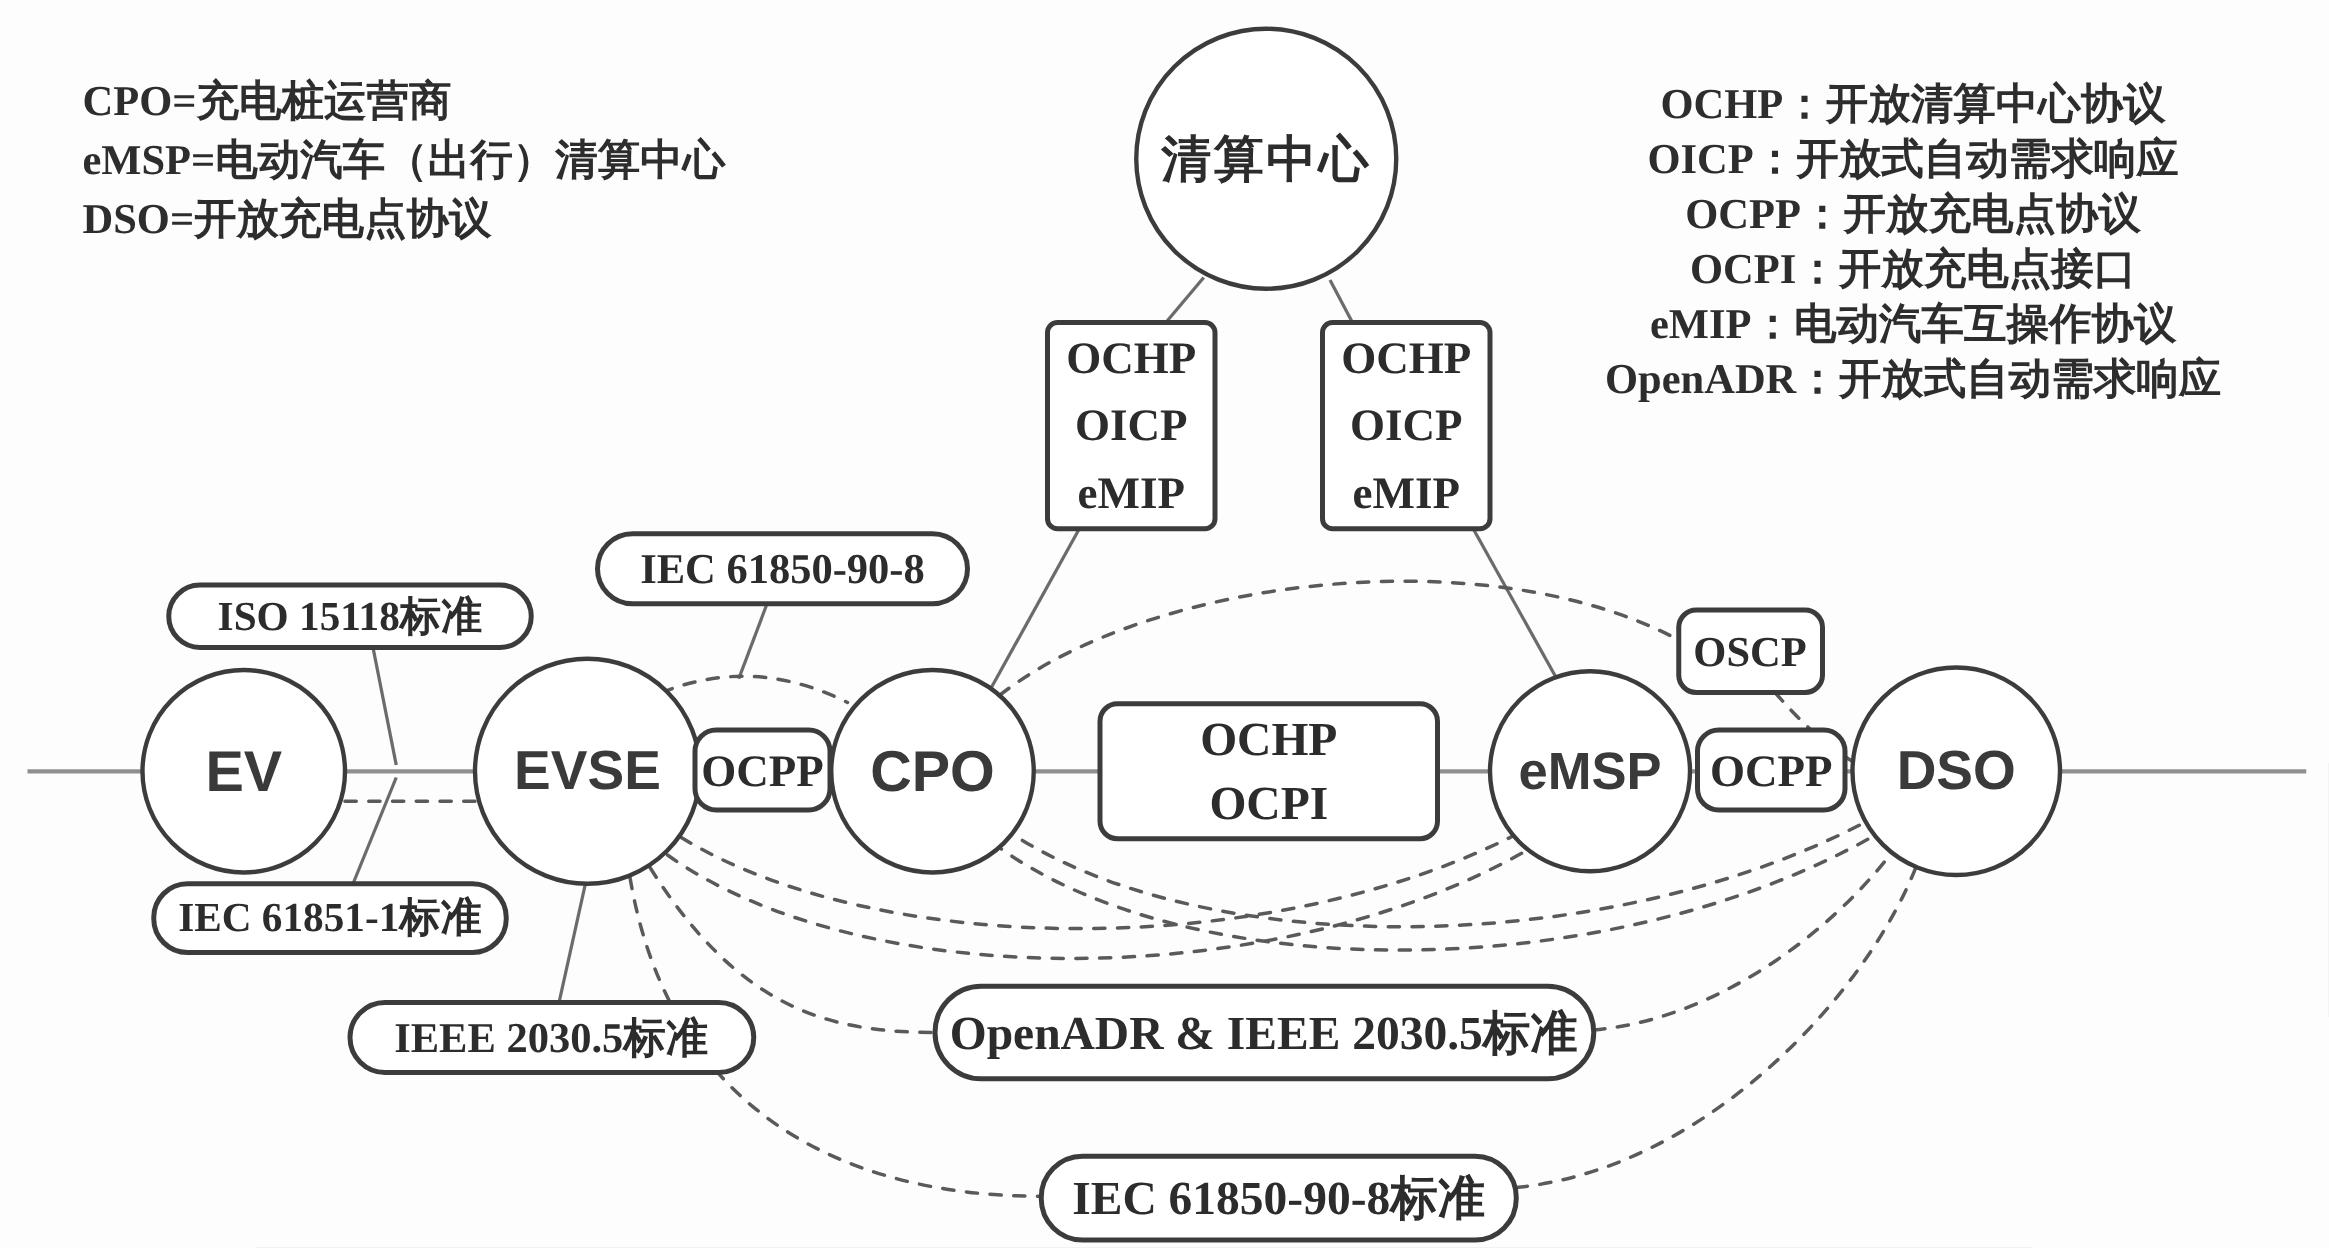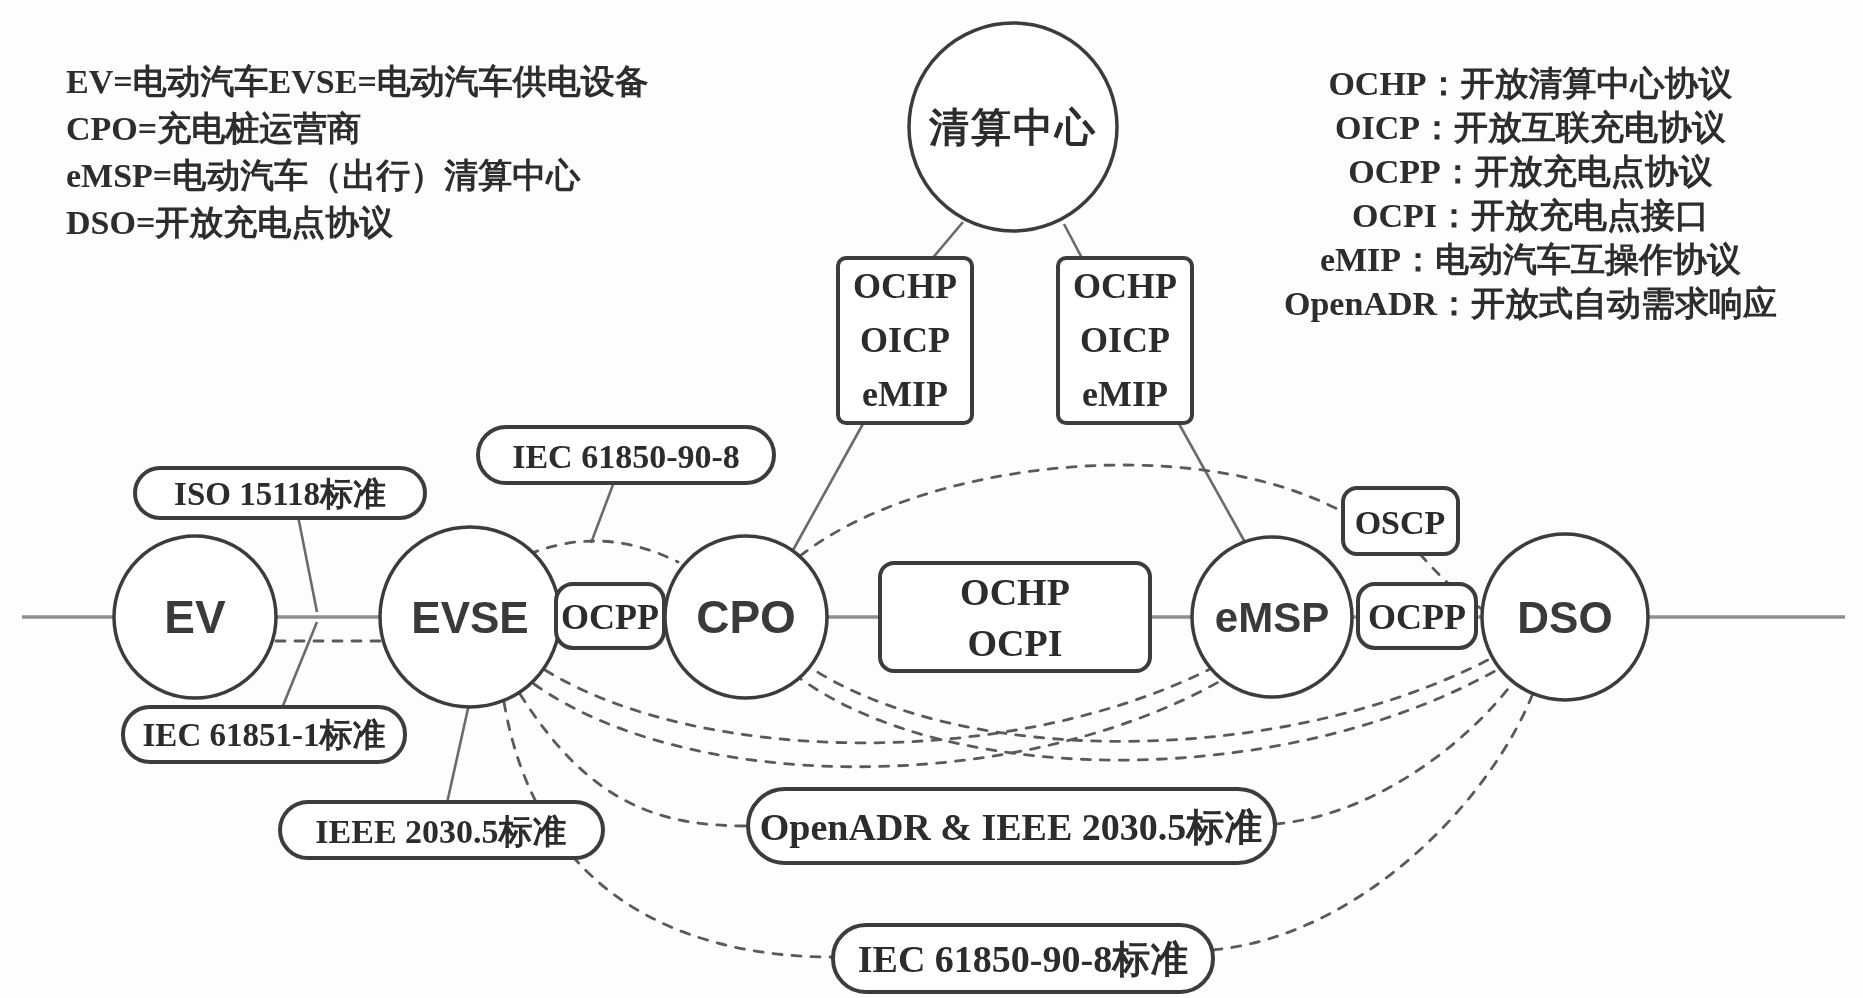--- a/index.html
+++ b/index.html
@@ -37,29 +37,28 @@
   .solid-edge { stroke: #6b6b6b; stroke-width: 2.6; fill: none; }
   .main-line { stroke: #8f8f8f; stroke-width: 3.4; fill: none; }
   .dashed-edge { stroke: #5a5a5a; stroke-width: 2.8; fill: none; stroke-dasharray: 9 10; stroke-linecap: round; }
 </style>
 </head>
 <body>
 
 <div class="canvas">
 
   <div class="legend legend-left">
-    <div class="legend-line">EV=电动汽车EVSE=电动汽车供电设备</div>
     <div class="legend-line">CPO=充电桩运营商</div>
     <div class="legend-line">eMSP=电动汽车（出行）清算中心</div>
     <div class="legend-line">DSO=开放充电点协议</div>
   </div>
 
   <div class="legend legend-right">
     <div class="legend-line">OCHP：开放清算中心协议</div>
-    <div class="legend-line">OICP：开放互联充电协议</div>
+    <div class="legend-line">OICP：开放式自动需求响应</div>
     <div class="legend-line">OCPP：开放充电点协议</div>
     <div class="legend-line">OCPI：开放充电点接口</div>
     <div class="legend-line">eMIP：电动汽车互操作协议</div>
     <div class="legend-line">OpenADR：开放式自动需求响应</div>
   </div>
 
   <svg class="diagram" width="1863" height="998" viewBox="0 0 1863 998">
 
     <line class="main-line" x1="22" y1="617" x2="1845" y2="617"></line>
 

